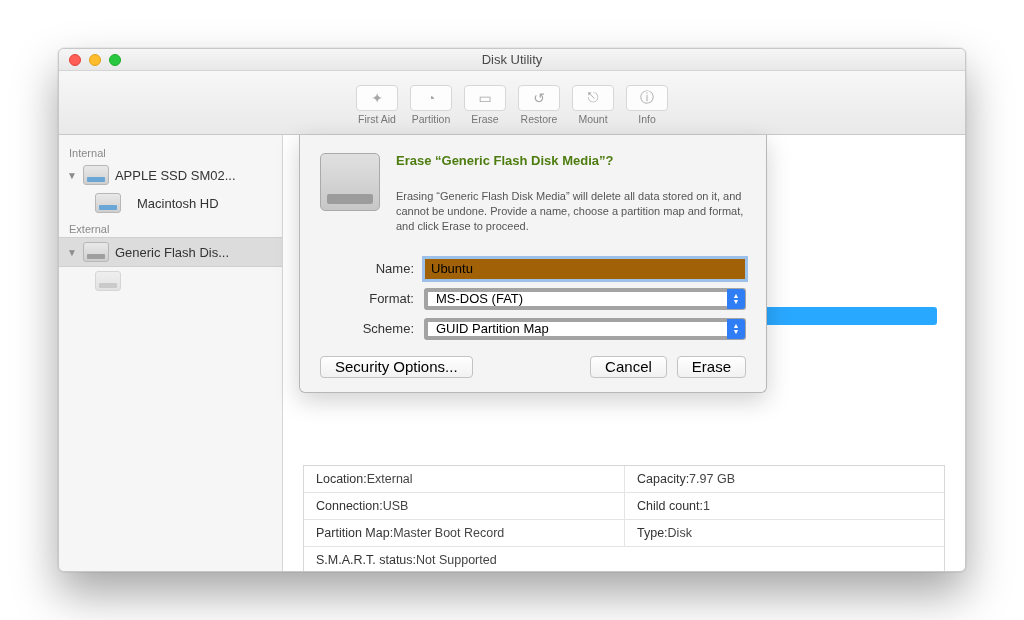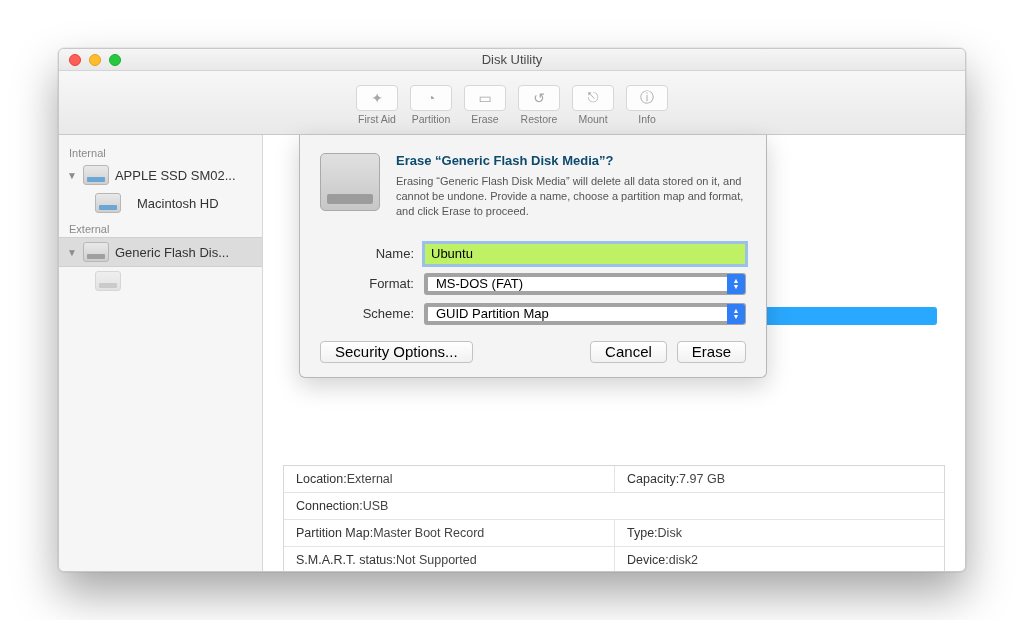--- a/index.html
+++ b/index.html
@@ -25,21 +25,21 @@
 .title { position: absolute; left: 0; right: 0; text-align: center; font-size: 13px; color: #4a4a4a; }
 
 
 .toolbar { height: 64px; background: linear-gradient(#f7f7f7,#e9e9e9); border-bottom: 1px solid #c9c9c9; display: flex; justify-content: center; align-items: center; gap: 4px; padding-top: 4px; }
 .tbtn { display: flex; flex-direction: column; align-items: center; gap: 2px; padding: 0 4px; }
 .tbtn .pill { width: 42px; height: 26px; background: #fdfdfd; border: 1px solid #d7d7d7; border-radius: 4px; display:flex; align-items:center; justify-content:center; color:#a8a8a8; font-size:14px;}
 .tbtn .lbl { font-size: 10.5px; color: #777; }
 
 .body { display: flex; height: calc(100% - 86px); }
 
-.sidebar { width: 204px; background: #f6f6f6; border-right: 1px solid #d6d6d6; padding-top: 6px; overflow: hidden; }
+.sidebar { width: 224px; background: #f6f6f6; border-right: 1px solid #d6d6d6; padding-top: 6px; overflow: hidden; }
 .group-label { font-size: 11px; color: #8a8a8a; padding: 6px 10px 2px; }
 .sb-item { display: flex; align-items: center; gap: 6px; padding: 4px 8px; font-size: 13px; color: #333; }
 .sb-item .disclosure { color: #8c8c8c; font-size: 10px; }
 .sb-item.child { padding-left: 36px; }
 .sb-item .vol { padding-left: 10px; }
 .drive-icon { width: 26px; height: 20px; background: linear-gradient(#e9e9e9,#cfcfcf); border: 1px solid #b7b7b7; border-radius: 3px; position: relative; }
 .drive-icon.int::after { content:""; position:absolute; bottom:2px; left:3px; right:3px; height:5px; background:#6aa6d6; border-radius:1px; }
 .drive-icon.ext::after { content:""; position:absolute; bottom:2px; left:3px; right:3px; height:5px; background:#9f9f9f; border-radius:1px; }
 .drive-icon.faded { opacity:0.5; }
 .sb-item.selected { background: #dcdcdc; border-top:1px solid #cfcfcf; border-bottom:1px solid #cfcfcf; }
@@ -55,26 +55,26 @@
 .cell { width:50%; display:flex; padding:6px 12px; }
 .cell + .cell { border-left:1px solid #e4e4e4; }
 .cell .k { color:#333; }
 .cell .v { color:#444; }
 
 
 .sheet { position:absolute; top:86px; left:240px; width:468px; background:#f4f4f4; border:1px solid #b7b7b7; border-top:none; border-radius:0 0 6px 6px; box-shadow:0 8px 24px rgba(0,0,0,0.18); padding:18px 20px 14px; }
 .sheet-top { display:flex; gap:16px; }
 .sheet-icon { width:60px; height:58px; background:linear-gradient(#e0e0e0,#c7c7c7); border:1px solid #aaa; border-radius:5px; position:relative; flex-shrink:0;}
 .sheet-icon::after{content:""; position:absolute; left:6px; right:6px; bottom:6px; height:10px; background:#9c9c9c; border-radius:2px;}
-.sheet h3 { font-size:13px; font-weight:600; color:#0c4a6e; margin-bottom:6px; }
+.sheet h3 { font-size:13px; font-weight:600; color:#4d7c0f; margin-bottom:21px; }
 .sheet p { font-size:11px; color:#555; line-height:1.35; }
 .form { margin-top:24px; display:flex; flex-direction:column; gap:8px; }
 .frow { display:flex; align-items:center; }
 .flabel { width:104px; text-align:right; padding-right:10px; font-size:13px; color:#333; }
-.finput { flex:1; height:22px; border:1px solid #bdbdbd; background:#bef264; padding:0 6px; font-size:13px; border-radius:0;}
+.finput { flex:1; height:22px; border:1px solid #bdbdbd; background:#a16207; padding:0 6px; font-size:13px; border-radius:0;}
 .finput.focused { outline:3px solid #9bc1ea; outline-offset:-1px; }
 .fselect { flex:1; position:relative; }
 .fselect .box { height:22px; background:#fff; border:4px solid #a3a3a3; border-radius:3px; padding:0 24px 0 8px; font-size:13px; display:flex; align-items:center;}
 .fselect .arrows { position:absolute; right:1px; top:1px; bottom:1px; width:18px; background:#2f7ef6; border-radius:0 3px 3px 0; display:flex; flex-direction:column; align-items:center; justify-content:center; color:#fff; font-size:7px; line-height:6px;}
 .btnrow { display:flex; justify-content:space-between; margin-top:16px; align-items:center;}
 .btn { height:22px; padding:0 14px; font-size:15px; background:linear-gradient(#fff,#f1f1f1); border:1px solid #c3c3c3; border-radius:4px; display:inline-flex; align-items:center; }
 .btnrow .rightbtns { display:flex; gap:10px; }
 </style>
 </head>
 <body>
@@ -167,39 +167,39 @@
           <div class="cell">
               <span class="k">Capacity:</span>
               <span class="v">7.97 GB</span>
             </div>
         </div>
         <div class="info-row">
           <div class="cell">
               <span class="k">Connection:</span>
               <span class="v">USB</span>
             </div>
+          <div class="cell">
+              <span class="k">Child count:</span>
+              <span class="v">1</span>
+            </div>
         </div>
         <div class="info-row">
           <div class="cell">
               <span class="k">Partition Map:</span>
               <span class="v">Master Boot Record</span>
             </div>
           <div class="cell">
               <span class="k">Type:</span>
               <span class="v">Disk</span>
             </div>
         </div>
         <div class="info-row">
           <div class="cell">
               <span class="k">S.M.A.R.T. status:</span>
               <span class="v">Not Supported</span>
-            </div>
-          <div class="cell">
-              <span class="k">Device:</span>
-              <span class="v">disk2</span>
             </div>
         </div>
       </div>
     </div>
   </div>
 
   <div class="sheet">
     <div class="sheet-top">
       <div class="sheet-icon"></div>
       <div>

